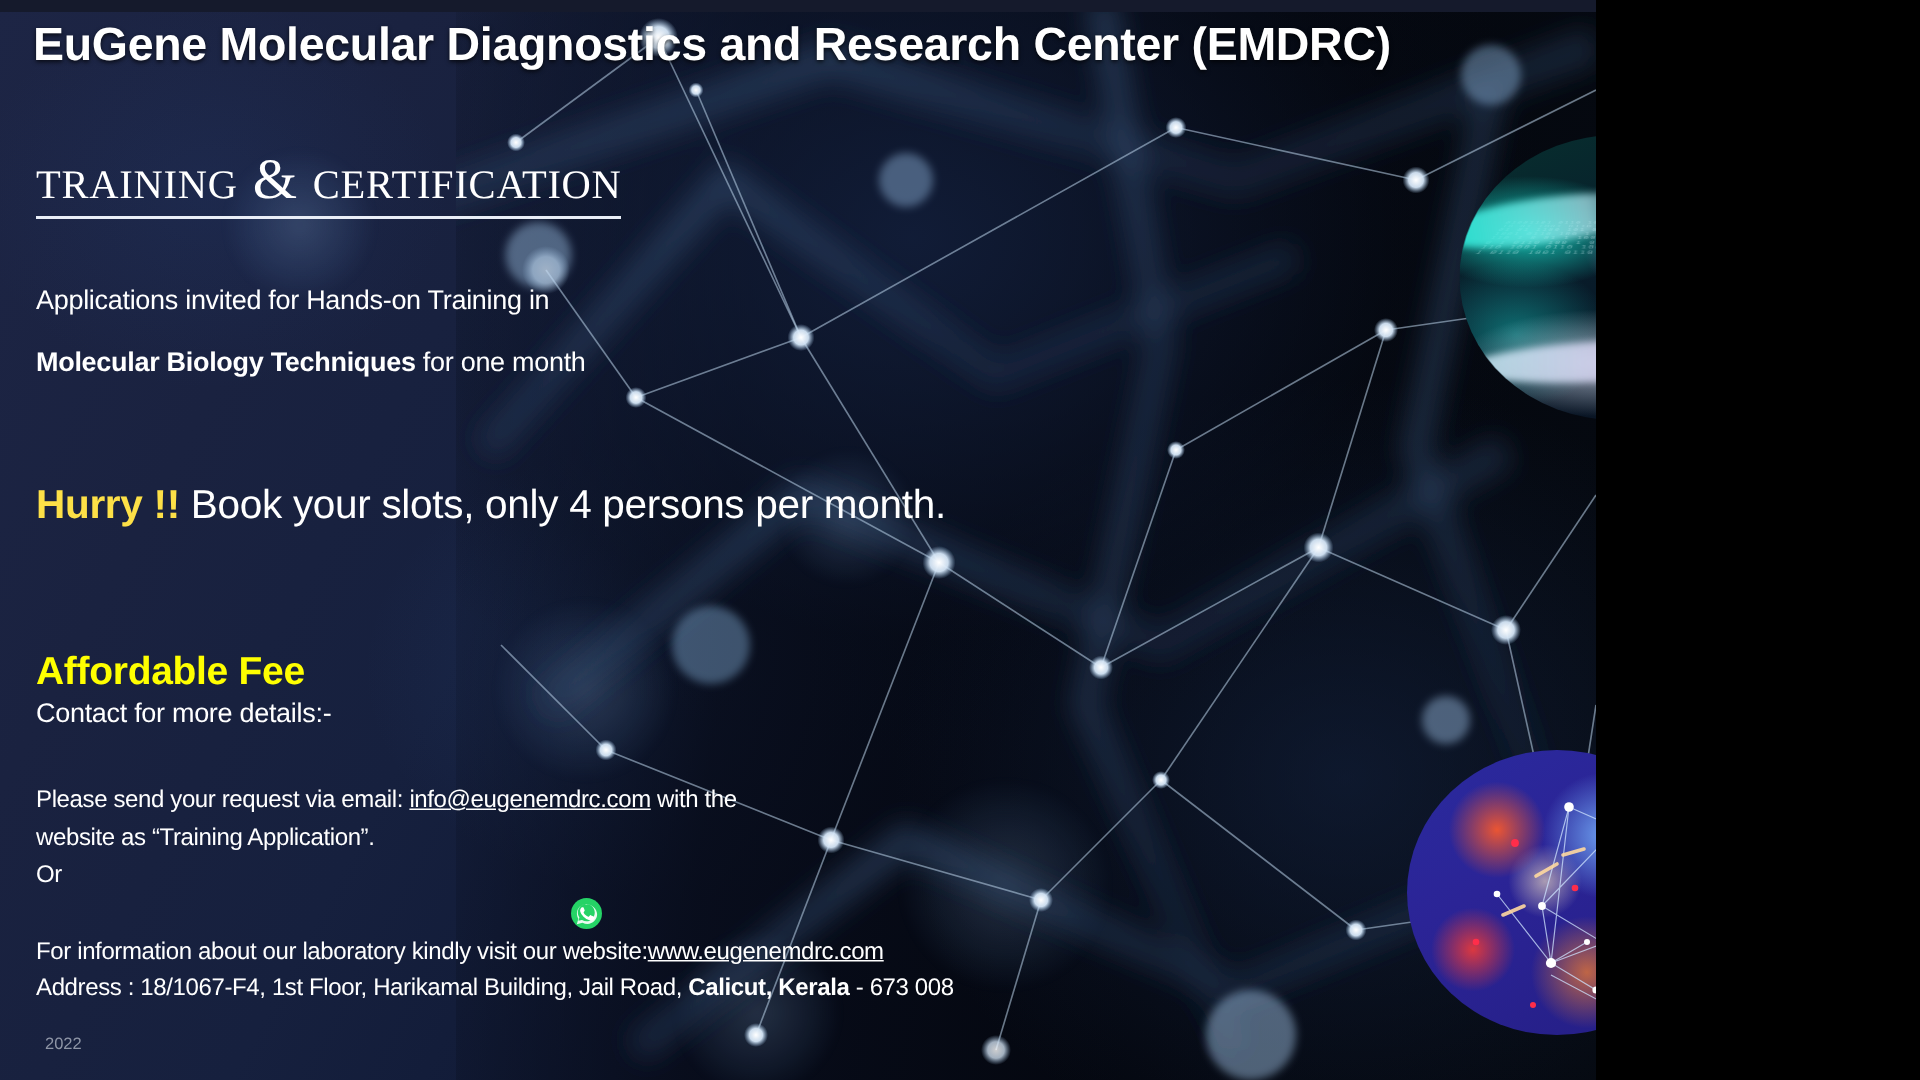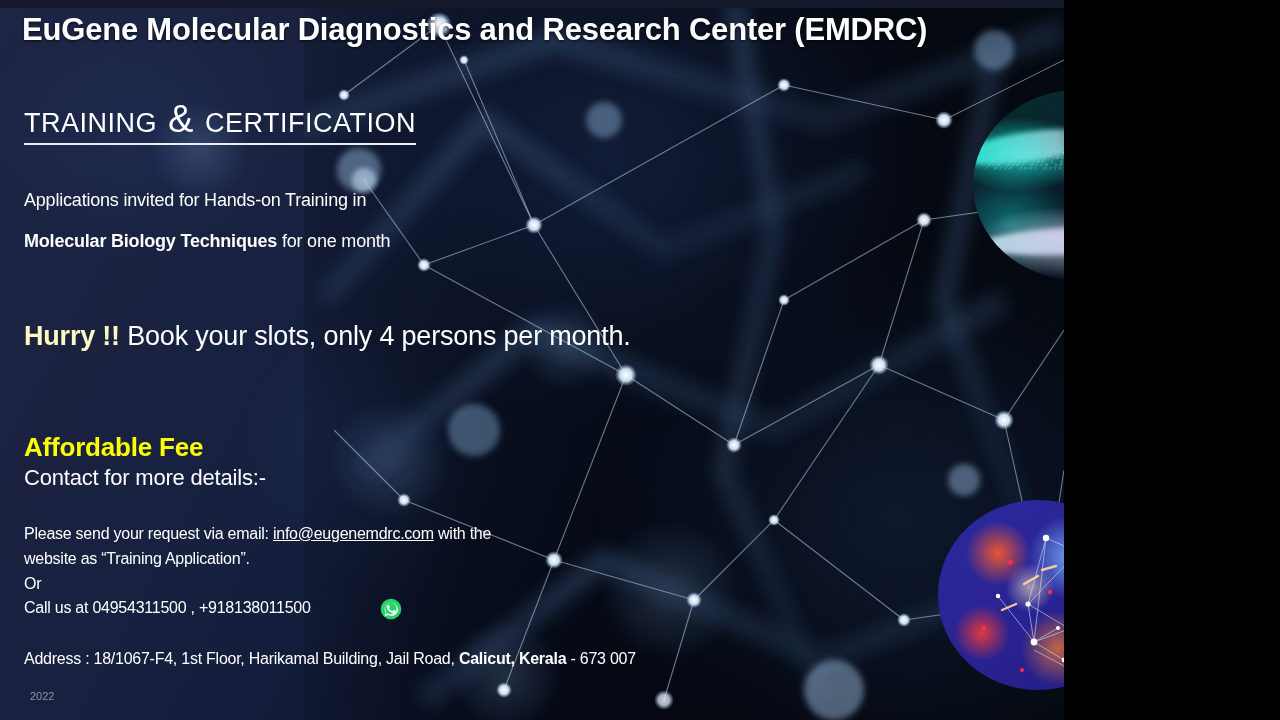--- a/index.html
+++ b/index.html
@@ -126,21 +126,21 @@
   #title {
     left: 22px; top: 12px;
     font-size: 31px;
     font-weight: bold;
     letter-spacing: -0.2px;
     white-space: nowrap;
     text-shadow: 0 1px 3px rgba(0,0,0,0.7);
   }
   #heading {
     left: 24px; top: 98px;
-    font-family: Liberation Sans, sans-serif;
+    font-family: Liberation Serif, serif;
     font-size: 38px;
     letter-spacing: 0.5px;
     border-bottom: 2px solid #e9eef7;
     padding-bottom: 2px;
     display: inline-block;
     font-variant: small-caps;
     text-transform: lowercase;
   }
   #line-apps {
     left: 24px; top: 180px;
@@ -158,21 +158,21 @@
   }
   #line-hurry .hurry { font-weight: bold; }
   #fee {
     left: 24px; top: 432px;
     font-size: 26px;
     font-weight: bold;
     letter-spacing: -0.2px;
   }
   #contact-head {
     left: 24px; top: 465px;
-    font-size: 22px;
+    font-size: 18px;
     letter-spacing: -0.2px;
   }
   .small {
     left: 24px;
     font-size: 16px;
     letter-spacing: -0.25px;
     white-space: nowrap;
   }
   #sm1 { top: 525px; }
   #sm2 { top: 550px; }
@@ -354,36 +354,36 @@
   <div class="txt" id="title">EuGene Molecular Diagnostics and Research Center  (EMDRC)</div>
 
   <div class="txt" id="heading">TRAINING &amp; CERTIFICATION</div>
 
   <div class="txt" id="line-apps">
     <span>Applications invited for Hands-on Training in</span><br>
     <b>Molecular Biology Techniques</b><span> for one month</span>
   </div>
 
   <div class="txt" id="line-hurry">
-    <span class="hurry" style="color:#fef9c3">Hurry !!</span><span> Book your slots,  only 4 persons per month.</span>
+    <span class="hurry" style="color:#fde047">Hurry !!</span><span> Book your slots,  only 4 persons per month.</span>
   </div>
 
   <div class="txt" id="fee" style="color:#FFFF00">Affordable Fee</div>
   <div class="txt" id="contact-head">Contact for more details:-</div>
 
   <div class="txt small" id="sm1">
     <span>Please send your request via email: </span><span class="ul">info@eugenemdrc.com</span><span> with the</span>
   </div>
   <div class="txt small" id="sm2">website as “Training Application”.</div>
   <div class="txt small" id="sm3">Or</div>
-  <div class="txt small" id="sm4">
-    <span>Call us at </span><span>04954311500</span><span> ,  </span><span>+918138011500</span>
+  <div class="txt small" id="sm5">
+    <span>For information about our laboratory kindly visit our website:</span><span class="ul">www.eugenemdrc.com</span>
   </div>
   <div class="txt small" id="sm6">
-    <span>Address : 18/1067-F4, 1st Floor, Harikamal Building, Jail Road, </span><span class="bold">Calicut, Kerala</span><span> - 673 007</span>
+    <span>Address : 18/1067-F4, 1st Floor, Harikamal Building, Jail Road, </span><span class="bold">Calicut, Kerala</span><span> - 673 008</span>
   </div>
 
   <svg id="wa-icon" viewBox="0 0 32 32">
     <circle cx="16" cy="16" r="15" fill="#25D366"></circle>
     <path fill="#ffffff" d="M22.3 18.6c-.3-.2-1.9-.9-2.2-1s-.5-.2-.7.2-.8 1-1 1.2-.4.2-.7.1c-.3-.2-1.4-.5-2.6-1.6-1-.9-1.6-1.9-1.8-2.3s0-.5.1-.7l.5-.6c.2-.2.2-.3.3-.5s0-.4 0-.6c-.1-.2-.7-1.7-1-2.3s-.5-.5-.7-.5h-.6c-.2 0-.6.1-.9.4-.3.3-1.2 1.2-1.2 2.8s1.2 3.3 1.4 3.5c.2.2 2.4 3.7 5.9 5.1.8.4 1.5.6 2 .7.8.3 1.6.2 2.2.1.7-.1 1.9-.8 2.2-1.5.3-.8.3-1.4.2-1.5s-.3-.2-.6-.4z"></path>
     <path fill="#ffffff" d="M16 6.7c-5.1 0-9.3 4.2-9.3 9.3 0 1.8.5 3.5 1.4 5l-1.5 5.4 5.6-1.5c1.4.8 3.1 1.2 4.8 1.2 5.1 0 9.3-4.2 9.3-9.3S21.1 6.7 16 6.7zm0 16.9c-1.5 0-3-.4-4.3-1.2l-.3-.2-3.2.8.9-3.2-.2-.3c-.8-1.3-1.3-2.9-1.3-4.5 0-4.5 3.7-8.2 8.2-8.2s8.2 3.7 8.2 8.2-3.5 8.6-8 8.6z" opacity="0.9"></path>
   </svg>
 
   <div class="txt" id="year">2022</div>
 

